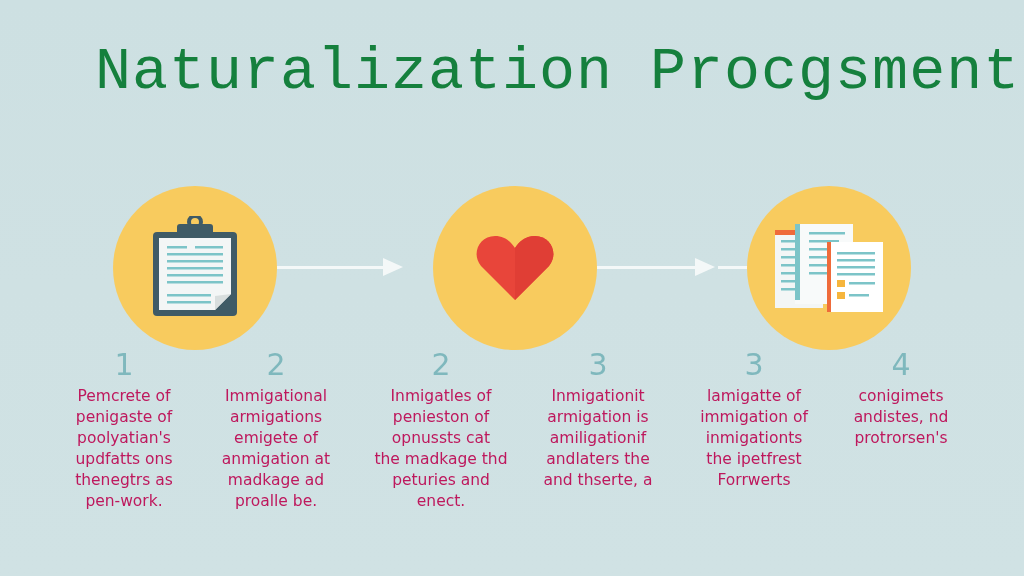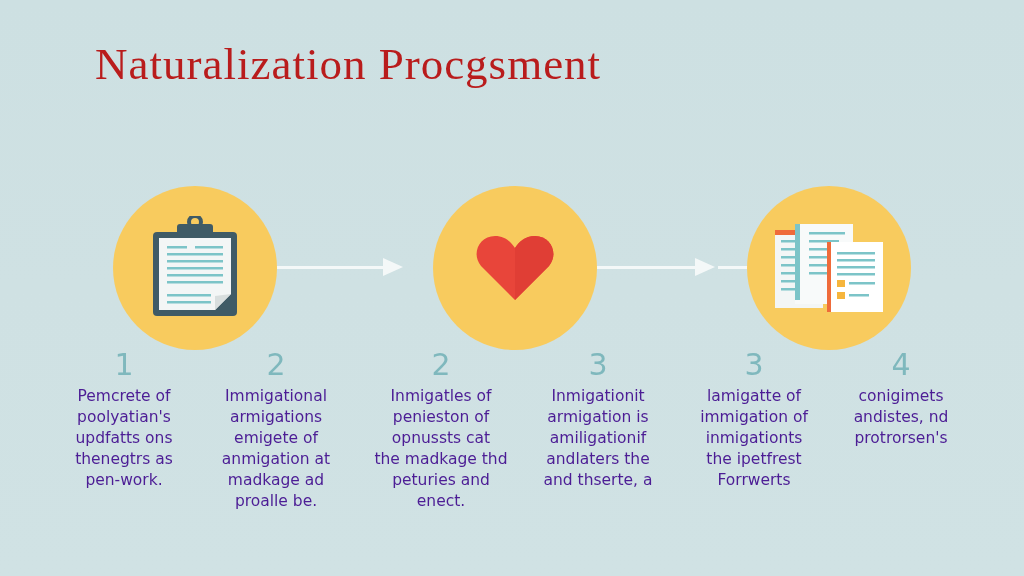--- a/index.html
+++ b/index.html
@@ -4,22 +4,22 @@
 <style>
   html, body { margin:0; padding:0; }
   body {
     width:1024px; height:576px; overflow:hidden;
     background: linear-gradient(180deg, #cde0e2 0%, #cfe1e3 50%, #d0e2e4 100%);
     position:relative;
     font-family:"DejaVu Sans", sans-serif;
   }
   .title {
     position:absolute; left:95px; top:38px;
-    font-family:Liberation Serif, serif;
-    font-size:45px; color:#b91c1c; letter-spacing:1px;
+    font-family:Liberation Mono, monospace;
+    font-size:60px; color:#15803d; letter-spacing:1px;
     white-space:nowrap;
   }
   .circle {
     position:absolute; width:164px; height:164px; border-radius:50%;
     background:#f8cb5e;
     display:flex; align-items:center; justify-content:center;
   }
   .c1 { left:113px; top:186px; }
   .c2 { left:433px; top:186px; }
   .c3 { left:747px; top:186px; }
@@ -34,21 +34,21 @@
   .a1 { left:277px; width:120px; }
   .a2 { left:597px; width:112px; }
   .a3-tail { position:absolute; left:718px; width:30px; top:266px; height:3px; background:#f4f8f8; }
   .step {
     position:absolute; top:348px; width:140px; text-align:center;
   }
   .num {
     font-size:30px; color:#7fb8bd; line-height:34px; margin-bottom:4px;
   }
   .desc {
-    font-size:15.5px; color:#4c1d95; line-height:21px;
+    font-size:15.5px; color:#be185d; line-height:21px;
   }
 </style>
 </head>
 <body>
 
 <div class="title">Naturalization Procgsment</div>
 
 <div class="circle c1">
   <svg width="92" height="104" viewBox="0 0 92 104">
     <rect x="4" y="16" width="84" height="84" rx="4" fill="#3f5b66"></rect>
@@ -110,20 +110,21 @@
     <rect x="76" y="62" width="26" height="2.5" fill="#7cc4c8"></rect>
     <rect x="64" y="72" width="8" height="7" fill="#f6b53c"></rect>
     <rect x="76" y="74" width="20" height="2.5" fill="#7cc4c8"></rect>
   </svg>
 </div>
 
 <div class="step" style="left:54px;">
   <div class="num">1</div>
   <div class="desc">
     <div>Pemcrete of</div>
+      <div>penigaste of</div>
       <div>poolyatian's</div>
       <div>updfatts ons</div>
       <div>thenegtrs as</div>
       <div>pen-work.</div>
   </div>
 </div>
 <div class="step" style="left:206px;">
   <div class="num">2</div>
   <div class="desc">
     <div>Immigational</div>

